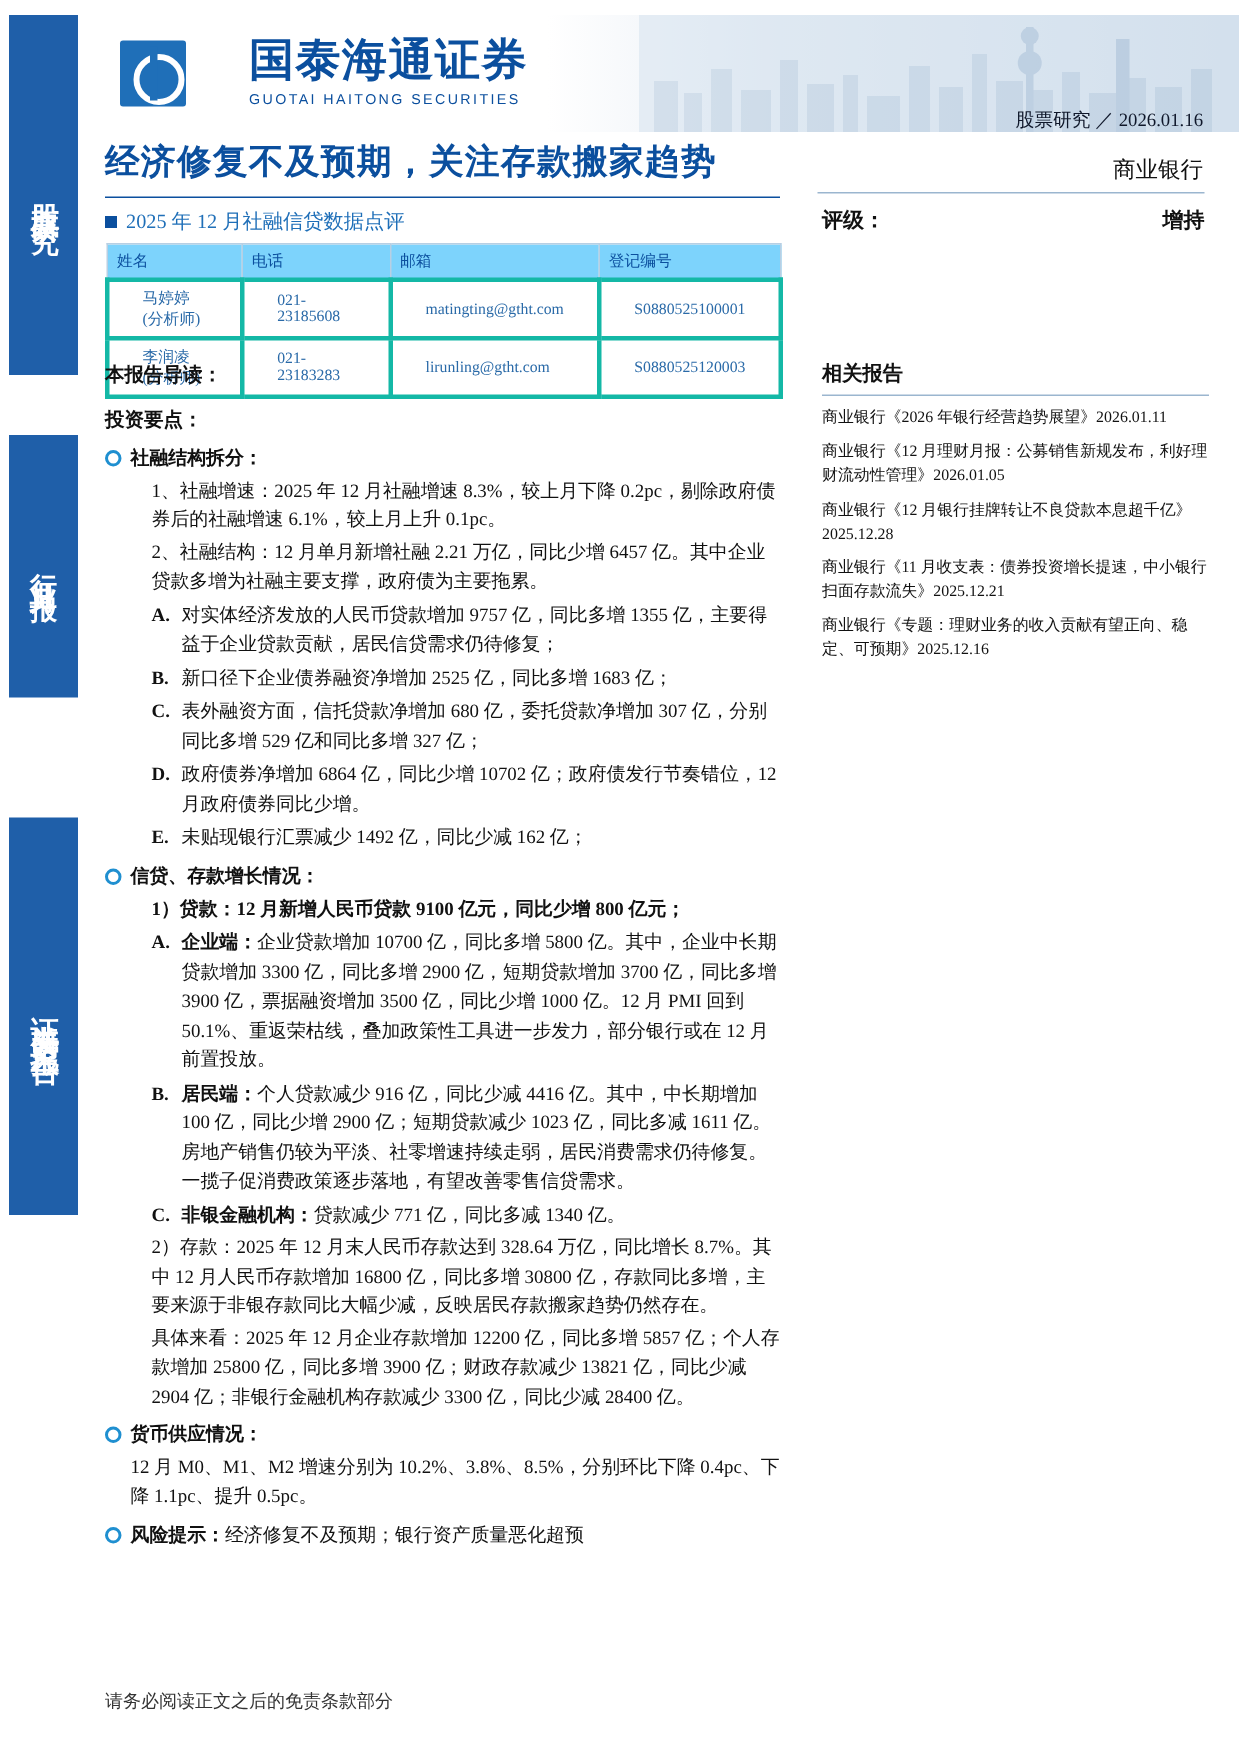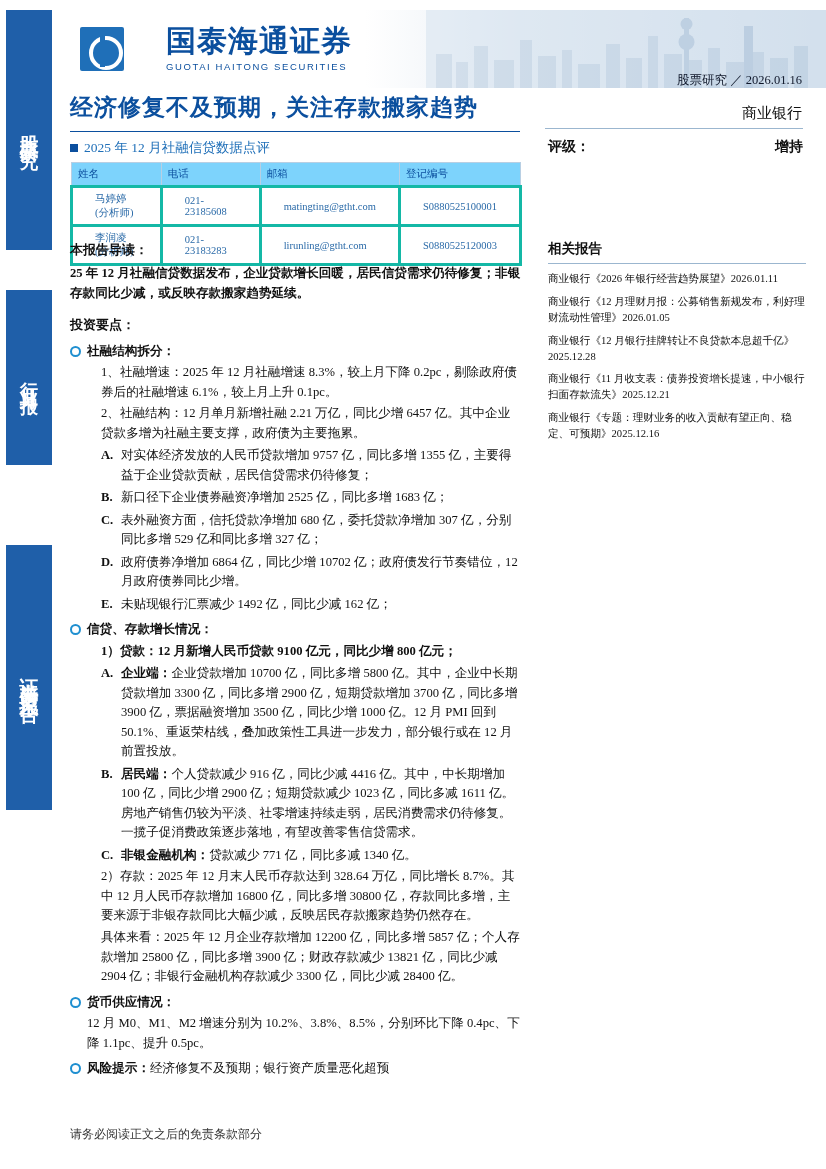--- a/index.html
+++ b/index.html
@@ -217,21 +217,20 @@
       <td>李润凌(分析师)</td>
       <td>021-23183283</td>
       <td>lirunling@gtht.com</td>
       <td>S0880525120003</td>
     </tr>
   </tbody>
 </table>
 
 <div class="body-col">
   <div class="lead-head">本报告导读：</div>
-  <div class="lead-text">25 年 12 月社融信贷数据发布，企业贷款增长回暖，居民信贷需求仍待修复；非银存款同比少减，或反映存款搬家趋势延续。</div>
 
   <div class="sec-head">投资要点：</div>
 
   <div class="bullet-item">
     <div class="bullet-dot"></div>
     <div class="bullet-body">
       <div class="bullet-title">社融结构拆分：</div>
       <div class="para indent">1、社融增速：2025 年 12 月社融增速 8.3%，较上月下降 0.2pc，剔除政府债券后的社融增速 6.1%，较上月上升 0.1pc。</div>
       <div class="para indent">2、社融结构：12 月单月新增社融 2.21 万亿，同比少增 6457 亿。其中企业贷款多增为社融主要支撑，政府债为主要拖累。</div>
       <div class="lettered">

